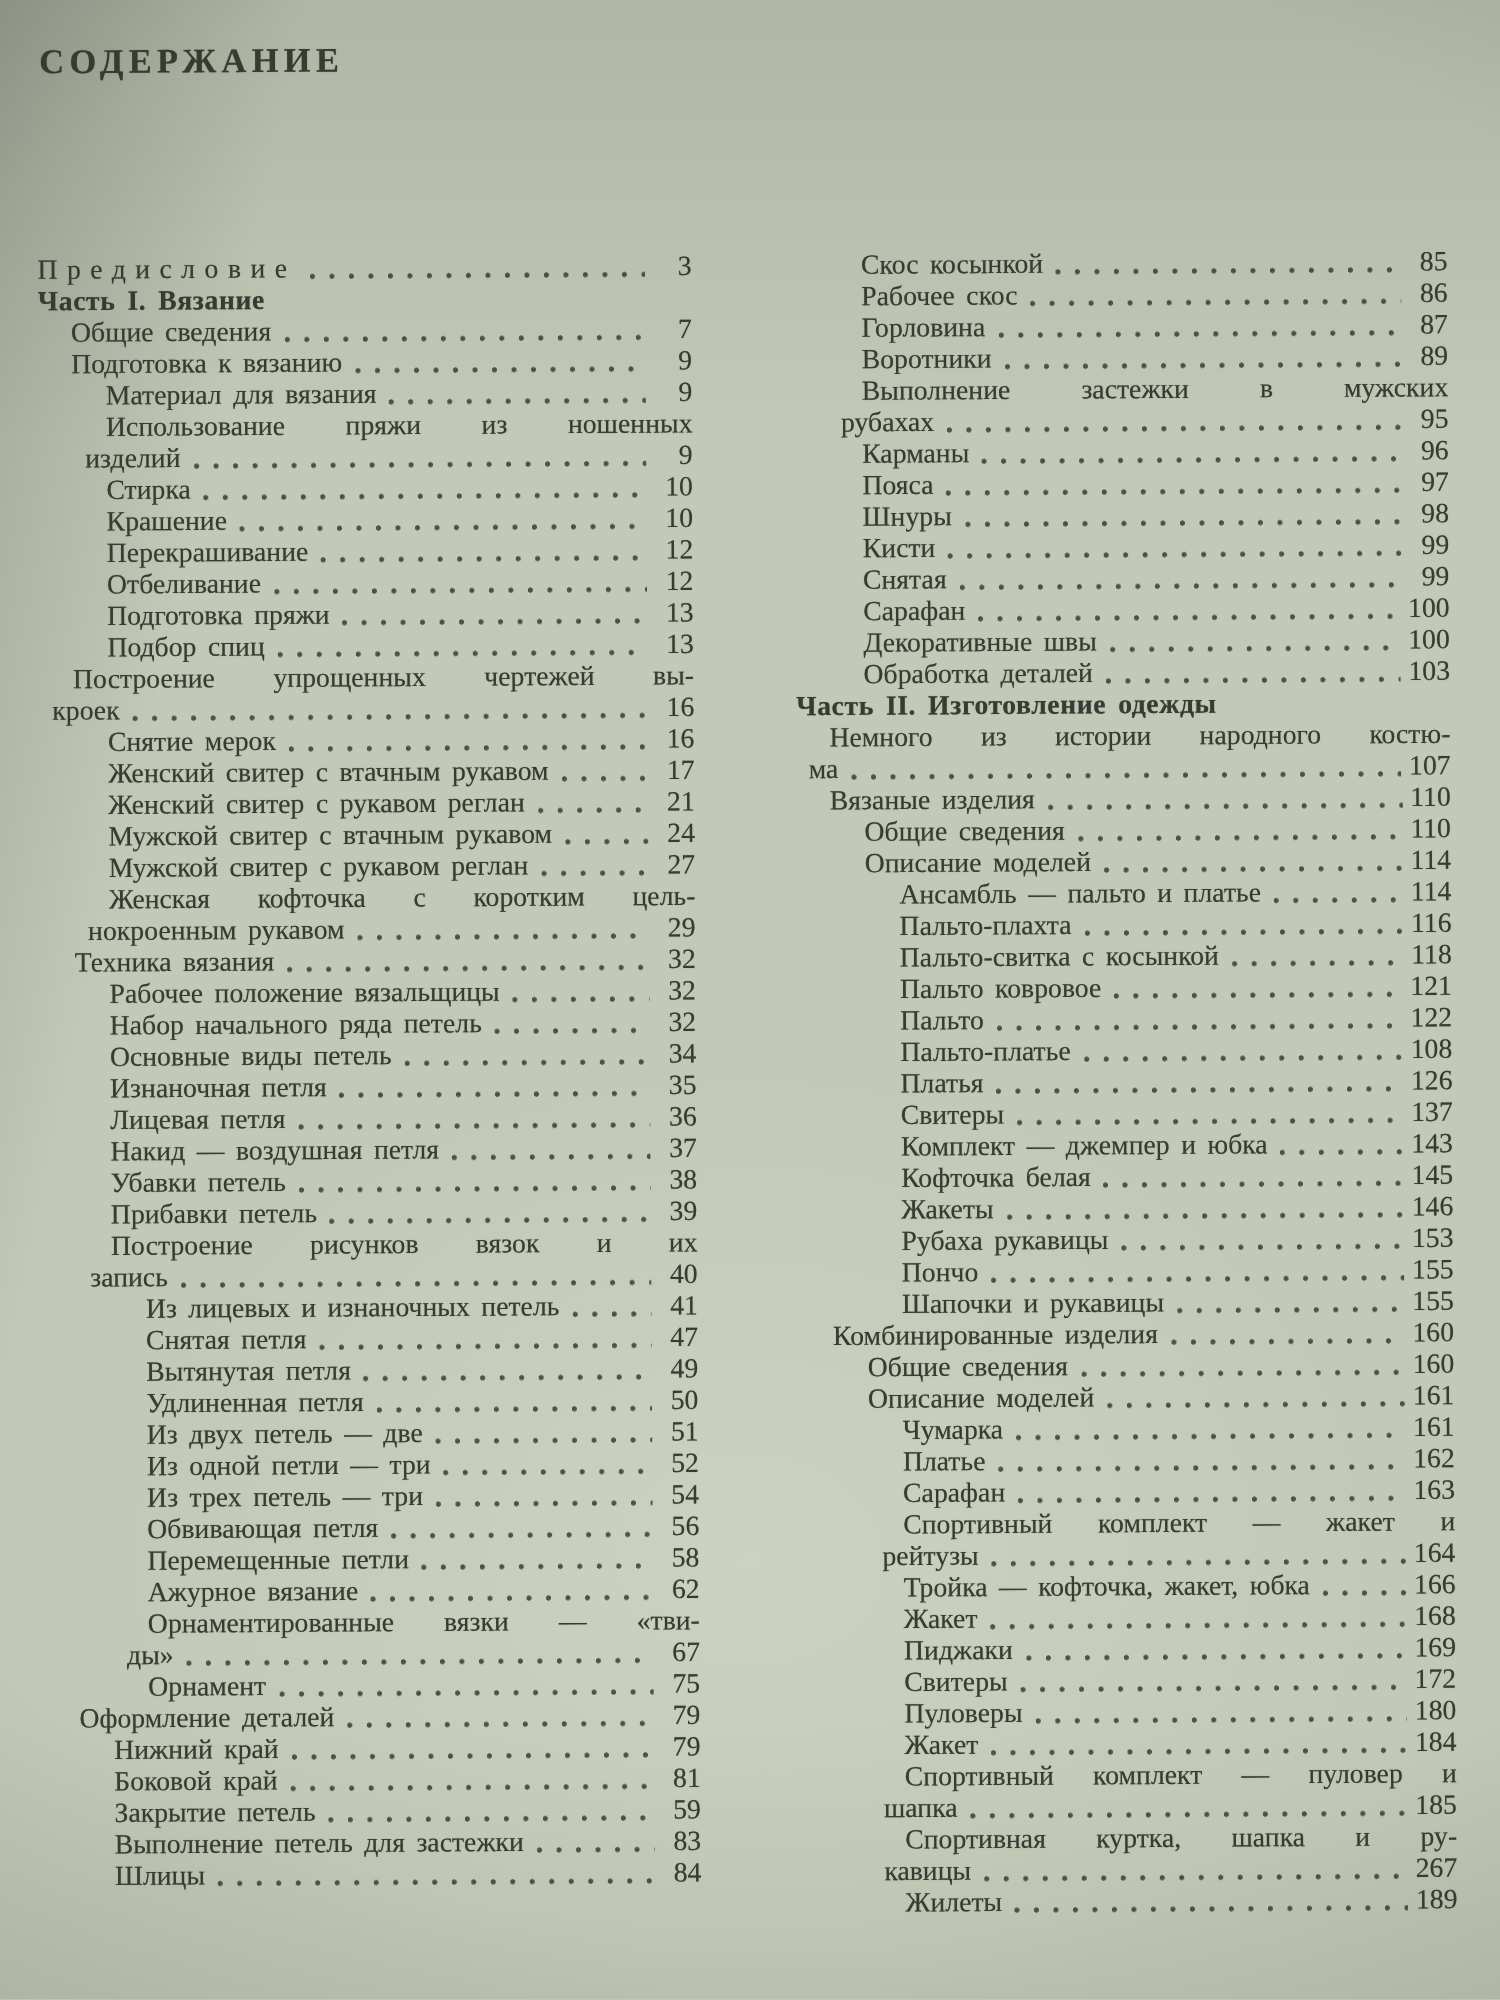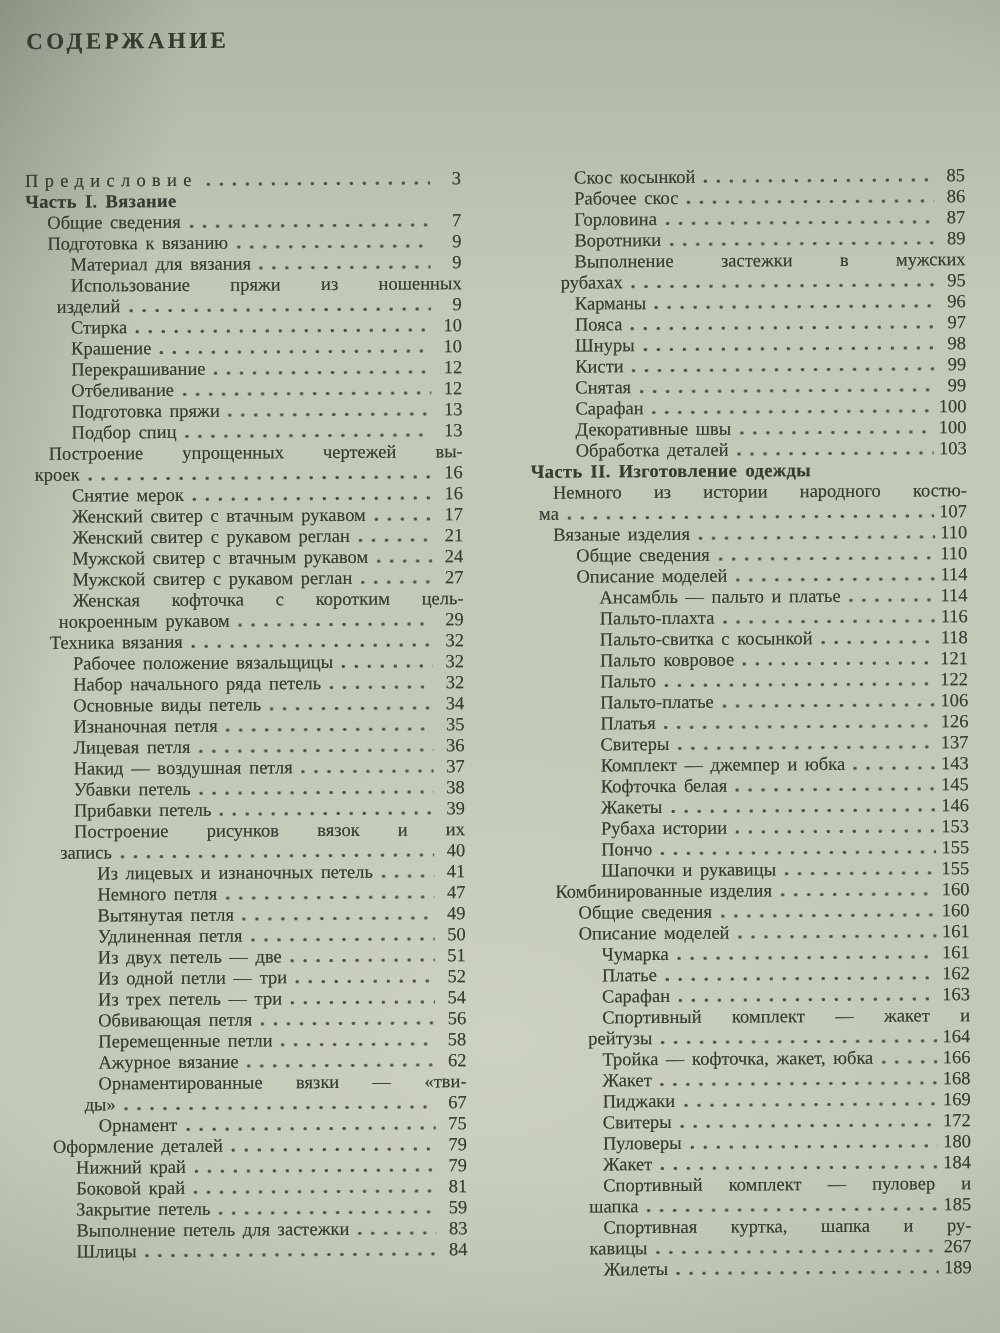--- a/index.html
+++ b/index.html
@@ -218,21 +218,21 @@
     <span class="txt">запись</span>
     <span class="leader"></span>
     <span class="pg">40</span>
   </div>
         <div class="entry" style="padding-left: 68px;">
     <span class="txt">Из лицевых и изнаночных петель</span>
     <span class="leader"></span>
     <span class="pg">41</span>
   </div>
         <div class="entry" style="padding-left: 68px;">
-    <span class="txt">Немного петля</span>
+    <span class="txt">Снятая петля</span>
     <span class="leader"></span>
     <span class="pg">47</span>
   </div>
         <div class="entry" style="padding-left: 68px;">
     <span class="txt">Вытянутая петля</span>
     <span class="leader"></span>
     <span class="pg">49</span>
   </div>
         <div class="entry" style="padding-left: 68px;">
     <span class="txt">Удлиненная петля</span>
@@ -436,21 +436,21 @@
     <span class="pg">121</span>
   </div>
         <div class="entry" style="padding-left: 68px;">
     <span class="txt">Пальто</span>
     <span class="leader"></span>
     <span class="pg">122</span>
   </div>
         <div class="entry" style="padding-left: 68px;">
     <span class="txt">Пальто-платье</span>
     <span class="leader"></span>
-    <span class="pg">106</span>
+    <span class="pg">108</span>
   </div>
         <div class="entry" style="padding-left: 68px;">
     <span class="txt">Платья</span>
     <span class="leader"></span>
     <span class="pg">126</span>
   </div>
         <div class="entry" style="padding-left: 68px;">
     <span class="txt">Свитеры</span>
     <span class="leader"></span>
     <span class="pg">137</span>
@@ -464,21 +464,21 @@
     <span class="txt">Кофточка белая</span>
     <span class="leader"></span>
     <span class="pg">145</span>
   </div>
         <div class="entry" style="padding-left: 68px;">
     <span class="txt">Жакеты</span>
     <span class="leader"></span>
     <span class="pg">146</span>
   </div>
         <div class="entry" style="padding-left: 68px;">
-    <span class="txt">Рубаха истории</span>
+    <span class="txt">Рубаха рукавицы</span>
     <span class="leader"></span>
     <span class="pg">153</span>
   </div>
         <div class="entry" style="padding-left: 68px;">
     <span class="txt">Пончо</span>
     <span class="leader"></span>
     <span class="pg">155</span>
   </div>
         <div class="entry" style="padding-left: 68px;">
     <span class="txt">Шапочки и рукавицы</span>

